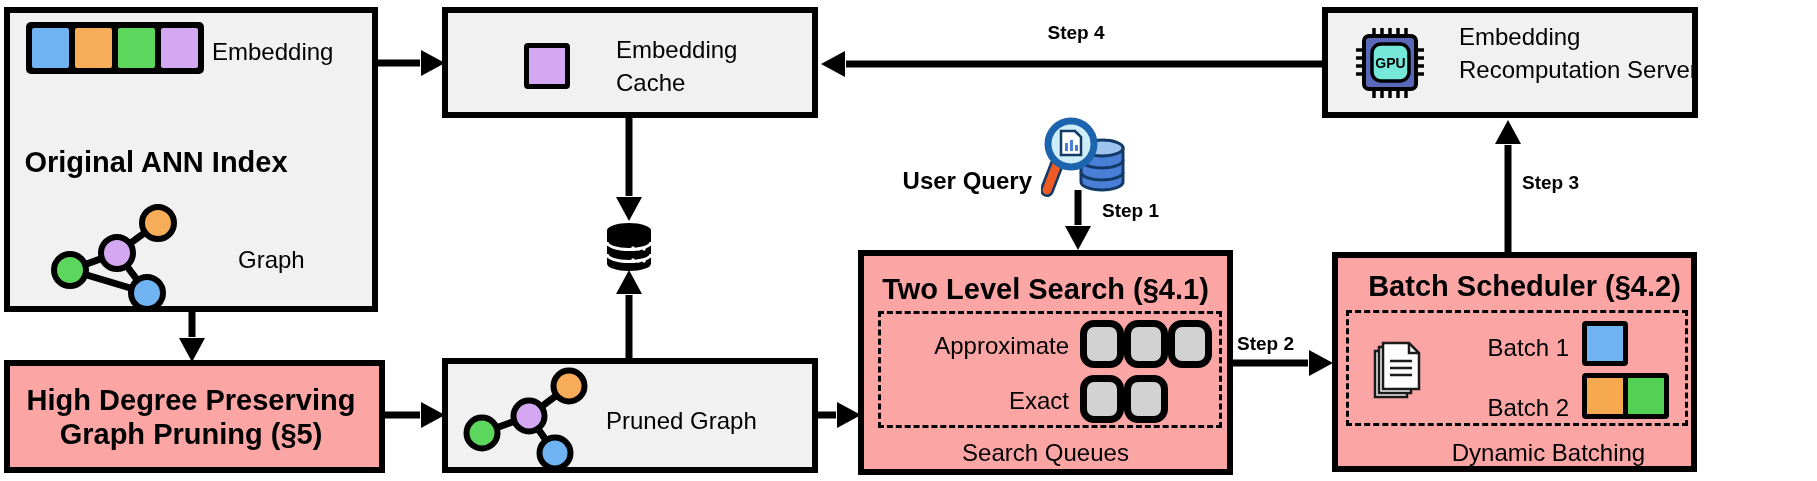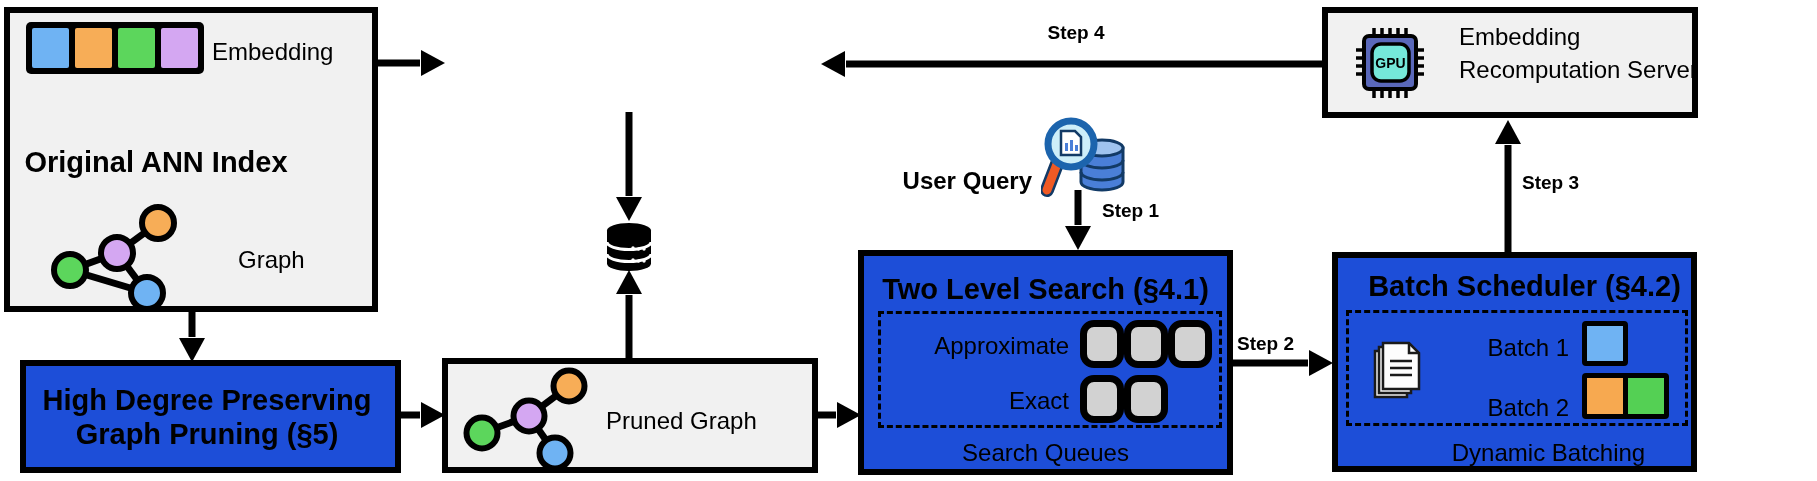--- a/index.html
+++ b/index.html
@@ -2,21 +2,21 @@
 <html><head>
 <meta charset="utf-8">
 <style>
   html,body{margin:0;padding:0;background:#ffffff;}
   #canvas{
     position:relative;width:1817px;height:481px;background:#ffffff;overflow:hidden;
     font-family:"Liberation Sans",sans-serif;color:#000;
   }
   .box{position:absolute;border:6px solid #000;box-sizing:border-box;z-index:2;}
   .light{background:#f1f1f1;}
-  .dark{background:#1d4ed8;}
+  .dark{background:#fca5a5;}
   .abs{position:absolute;}
   .bold{font-weight:bold;}
   .ctr{text-align:center;}
   .rt{text-align:right;}
   .lbl{font-size:24px;line-height:33px;}
   .title{font-size:29px;line-height:34px;font-weight:bold;}
   .step{position:absolute;font-size:19px;font-weight:bold;z-index:3;}
   .dashed{position:absolute;border:3.5px dashed #000;box-sizing:border-box;}
   .qsq{width:44px;height:48px;border:7px solid #000;border-radius:14px;background:#d2d2d2;box-sizing:border-box;}
   .qrow{position:absolute;display:flex;gap:0px;}
@@ -90,20 +90,24 @@
       <g stroke="#000" stroke-width="6">
         <circle cx="110" cy="24" r="16" fill="#f7ad57"></circle>
         <circle cx="22" cy="71" r="16" fill="#5cd65c"></circle>
         <circle cx="99" cy="94" r="16" fill="#6fb3f3"></circle>
         <circle cx="69" cy="54" r="16" fill="#d4a7f2"></circle>
       </g>
     </svg>
     <div class="abs lbl" style="left:228px;top:230px;">Graph</div>
   </div>
 
+  <div class="box light" style="left:442px;top:7px;width:376px;height:111px;">
+    <div class="abs sq" style="left:76px;top:30px;width:46px;height:46px;background:#d4a7f2;"></div>
+    <div class="abs lbl" style="left:168px;top:20px;width:165px;">Embedding Cache</div>
+  </div>
 
   <svg class="abs" style="left:605px;top:221px;z-index:2;" width="48" height="52" viewBox="0 0 48 52">
     <path d="M2,9.5 a22,7.5 0 0 1 44,0 v33 a22,7.5 0 0 1 -44,0 z" fill="#000"></path>
     <path d="M2,21 a22,7.5 0 0 0 44,0" fill="none" stroke="#fff" stroke-width="3"></path>
     <path d="M2,33 a22,7.5 0 0 0 44,0" fill="none" stroke="#fff" stroke-width="3"></path>
     <g fill="#fff">
       <circle cx="28" cy="27" r="1.7"></circle>
         <circle cx="33.5" cy="28" r="1.7"></circle>
         <circle cx="39" cy="28" r="1.7"></circle>
       <circle cx="28" cy="39" r="1.7"></circle>
@@ -157,21 +161,21 @@
           <line x1="64" y1="43" x2="74" y2="43"></line>
           <line x1="64" y1="51" x2="74" y2="51"></line>
       </g>
       <rect x="14" y="13" width="52" height="53" rx="5" fill="#5a68ba" stroke="#000" stroke-width="4"></rect>
       <rect x="22" y="21" width="37" height="37" rx="9" fill="#75e8da" stroke="#000" stroke-width="3.5"></rect>
       <text x="40.5" y="45" text-anchor="middle" font-size="14" font-weight="bold" font-family="Liberation Sans, sans-serif" fill="#000">GPU</text>
     </svg>
     <div class="abs lbl" style="left:131px;top:7px;width:245px;">Embedding Recomputation Server</div>
   </div>
 
-  <div class="box dark" style="left:20px;top:360px;width:381px;height:113px;">
+  <div class="box dark" style="left:4px;top:360px;width:381px;height:113px;">
     <div class="abs title ctr" style="left:8px;top:17px;width:346px;">High Degree Preserving Graph Pruning (§5)</div>
   </div>
 
   <div class="box light" style="left:442px;top:358px;width:376px;height:115px;">
     <svg class="abs" style="left:12px;top:0px;" width="138" height="108" viewBox="0 0 138 108">
       <g stroke="#000" stroke-width="7">
         <line x1="69" y1="52" x2="109" y2="22"></line>
         <line x1="22" y1="69" x2="69" y2="52"></line>
         <line x1="69" y1="52" x2="95" y2="89"></line>
       </g>

